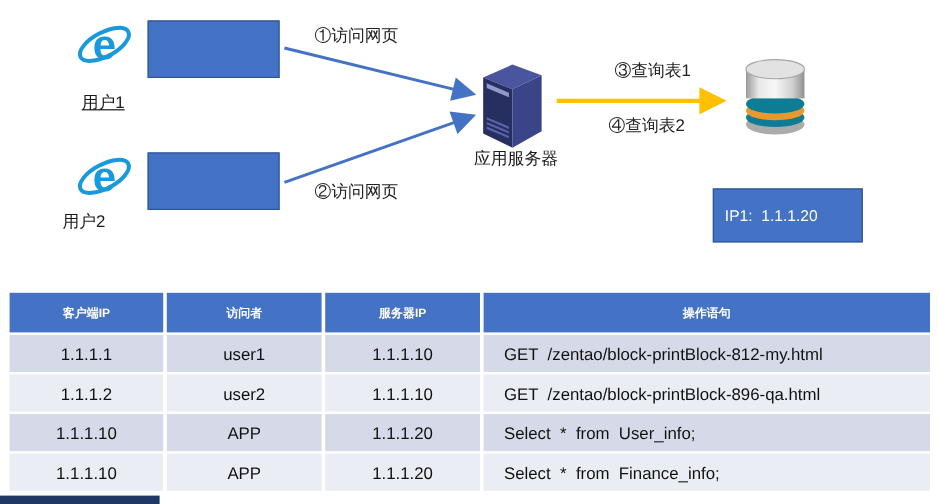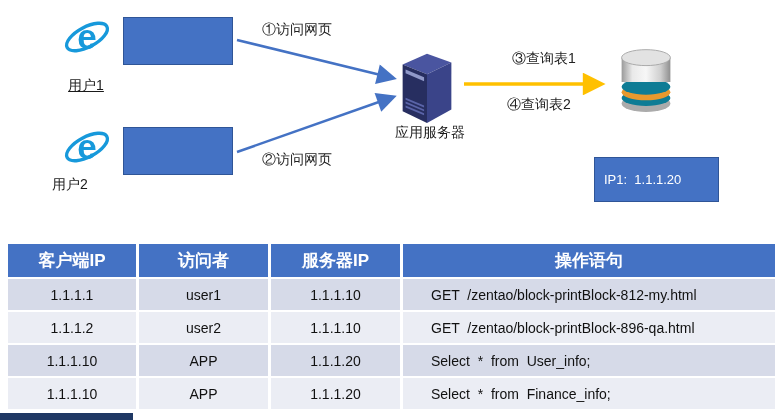--- a/index.html
+++ b/index.html
@@ -16,29 +16,29 @@
   .infobox.center-v { display:flex; align-items:center; }
   .icon-label { position:absolute; font-size:14px; color:#1a1a1a; text-align:center; }
   .num-label { position:absolute; font-size:14px; color:#222222; white-space:pre; }
   .arrows-svg { position:absolute; left:0; top:0; pointer-events:none; }
   
   .tbl {
     position:absolute; left:8px; top:244px; width:767px;
     display:grid; grid-template-columns:128px 129px 129px 1fr; gap:2px 3px;
   }
   .th {
-    background:#4472C4; color:#ffffff; font-weight:bold; font-size:17px;
+    background:#4472C4; color:#ffffff; font-weight:bold; font-size:10px;
     height:33px; display:flex; align-items:center; justify-content:center;
   }
   .td {
     background:#D6DAE8; color:#111111; font-size:14px; height:31px;
     display:flex; align-items:center; justify-content:center; white-space:pre-wrap;
   }
   .td.light { background:#EBEDF4; }
-  .td.left { justify-content:flex-start; padding-left:28px; }
+  .td.left { justify-content:flex-start; padding-left:17px; }
   .bottom-bar { position:absolute; left:0; top:413px; width:133px; height:7px; background:#1F3864; }
 </style>
 </head>
 <body>
 
 <div class="stage">
 
   <svg class="arrows-svg" width="782" height="235">
     <defs>
       <marker id="ab" viewBox="0 0 10 10" refX="8" refY="5" markerWidth="8.5" markerHeight="8" orient="auto">

